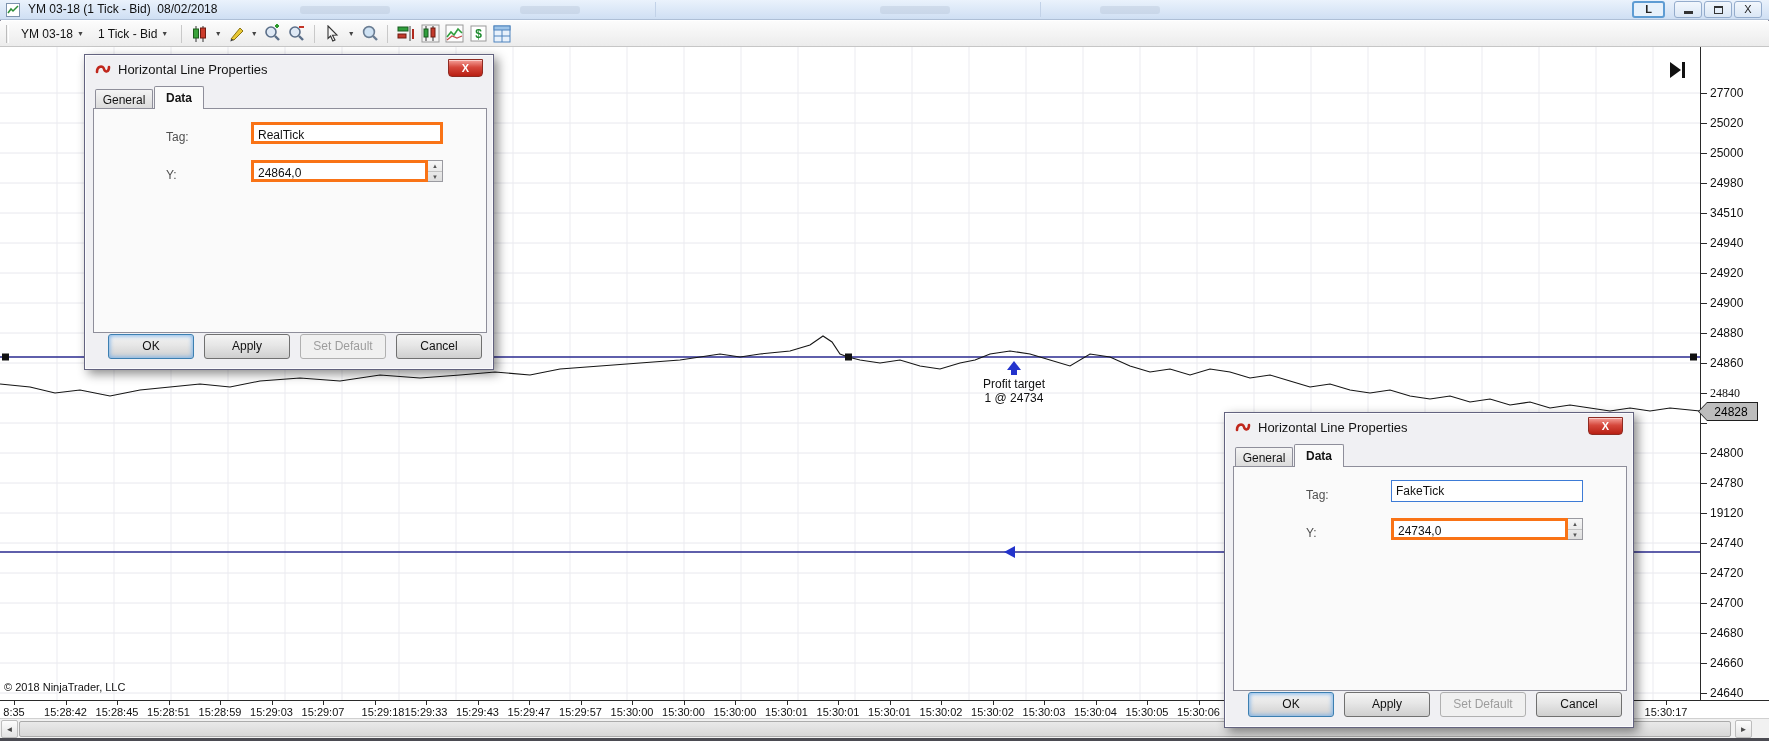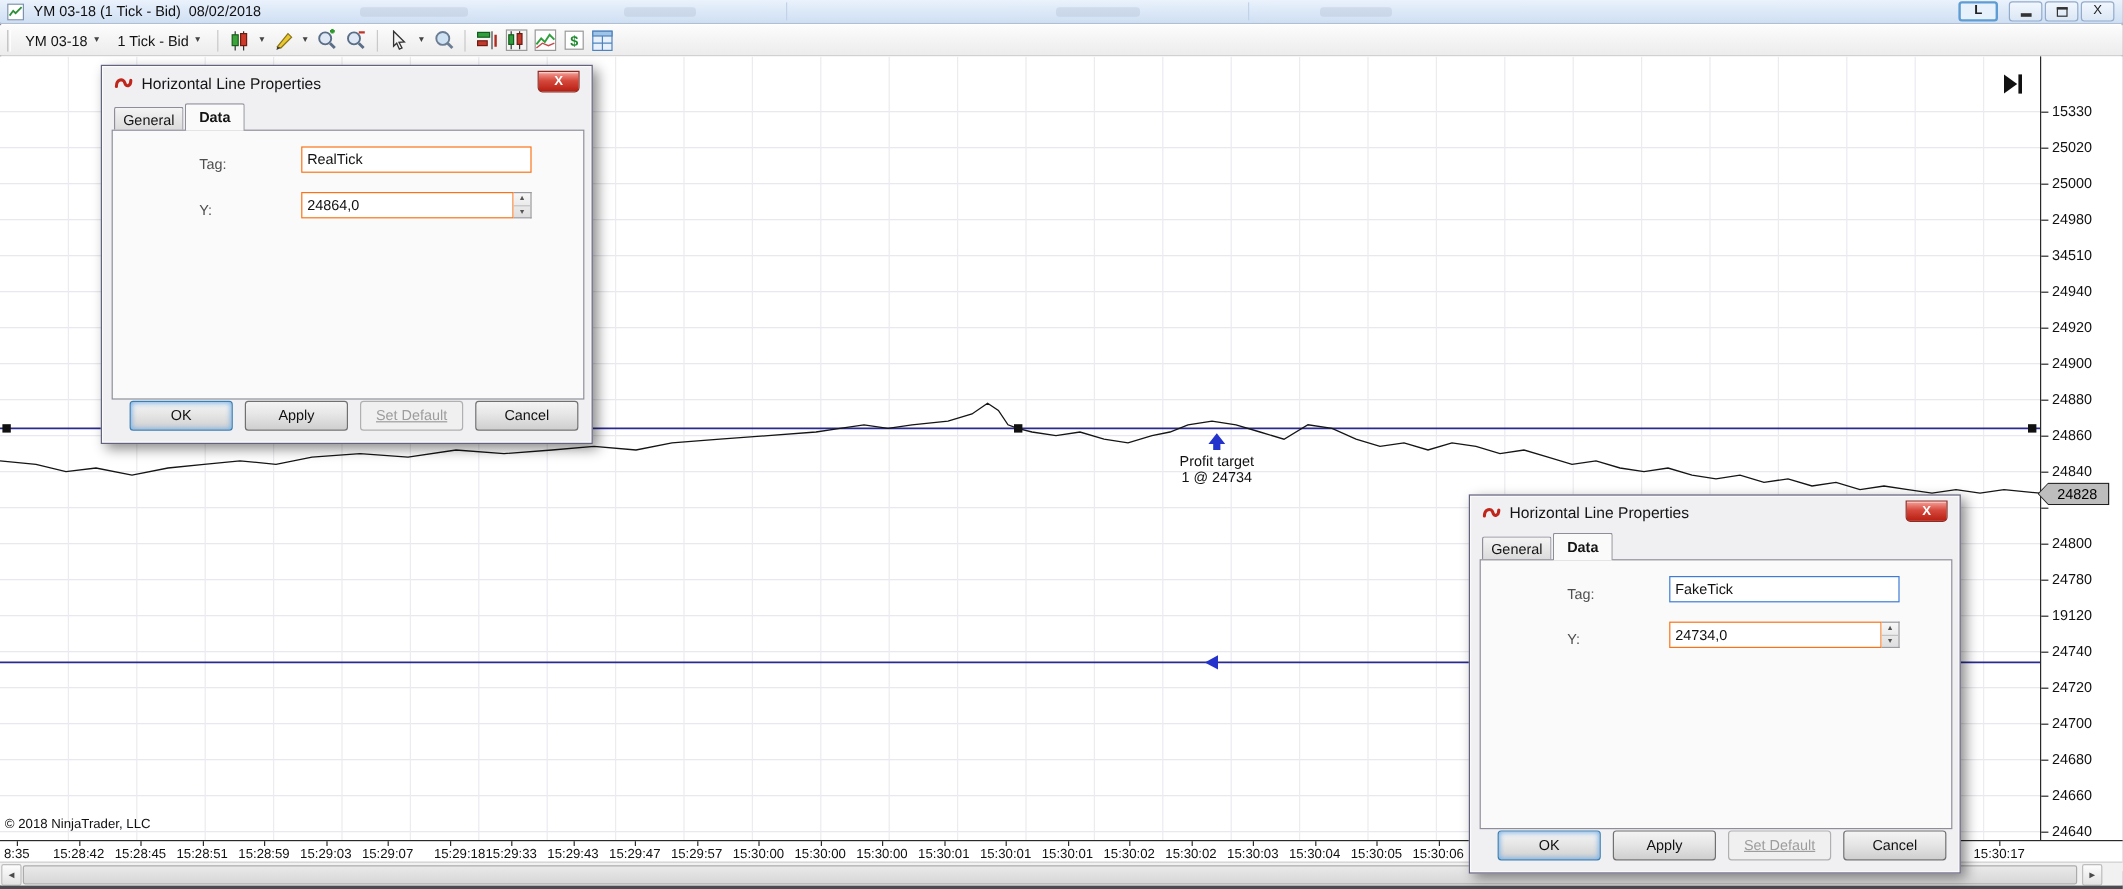--- a/index.html
+++ b/index.html
@@ -69,30 +69,30 @@
   .dlg-title .ttext { position:absolute; left:32px; top:6px; font-size:13px; color:#141414; }
   .dlg-close { position:absolute; top:3px; right:9px; width:35px; height:18px;
     background:linear-gradient(#f5a19a,#d6483c 45%,#b81f13); border:1px solid #8e2b22; border-radius:0 0 4px 4px;
     color:#fff; font-size:11px; font-weight:bold; text-align:center; line-height:16px; box-shadow:inset 0 1px 0 #fccdc8; }
   .tab { position:absolute; font-size:12px; color:#141414; text-align:center;
     background:linear-gradient(#f4f4f4,#dadada); border:1px solid #8e8e9a; border-bottom:none; border-radius:2px 2px 0 0; }
   .tab.general { left:10px; top:34px; width:58px; height:20px; line-height:20px; }
   .tab.data { left:69px; top:31px; width:50px; height:23px; line-height:23px; background:#fafafa; font-weight:bold; z-index:2; }
   .tab-page { position:absolute; left:8px; top:53px; width:394px; height:225px; background:#fafafa; border:1px solid #8e8e9a; }
   .fld-label { position:absolute; font-size:12px; color:#4f4f4f; }
-  .fld-input { position:absolute; height:22px; background:#fff; border:1px solid #f97316; font-size:12px; color:#111;
+  .fld-input { position:absolute; height:22px; background:#fff; border:3px solid #f97316; font-size:12px; color:#111;
     padding:0 4px; font-family:"Liberation Sans", sans-serif; }
   .fld-input.focused { border:1px solid #3d7bd6; }
   .spinner { position:absolute; width:15px; height:22px; border:1px solid #9a9aa0; border-left:none; background:linear-gradient(#f7f7f7,#dedede); }
   .spinner span { display:block; height:10px; font-size:6px; line-height:10px; text-align:center; color:#555; }
   .spinner span + span { border-top:1px solid #c2c2c2; }
   .dlg-btn { position:absolute; top:279px; width:86px; height:25px; font-size:12px; color:#111;
     background:linear-gradient(#f4f4f4,#e6e6e6 45%,#cfcfcf); border:1px solid #707070; border-radius:3px; text-align:center; line-height:23px; }
   .dlg-btn.default { border:1px solid #3c7fb1; box-shadow:inset 0 0 4px 1px #7eb4ea; }
-  .dlg-btn.disabled { color:#9d9d9d; border-color:#b0b0b0; background:#f0f0f0;text-decoration:underline; }
+  .dlg-btn.disabled { color:#9d9d9d; border-color:#b0b0b0; background:#f0f0f0; }
 </style>
 </head>
 <body>
 
 <div id="root">
 
   <div class="titlebar">
     <span class="appicon">
       <svg width="12" height="12" viewBox="0 0 12 12">
           <polyline points="1,9 4,5 6,7 11,2" fill="none" stroke="#2e8f3a" stroke-width="1.5"></polyline>
@@ -278,41 +278,41 @@
     <div>1 @ 24734</div>
   </div>
 
   <div class="goto-end">
     <span class="tri"></span>
     <span class="bar"></span>
   </div>
 
   <div class="price-axis" id="priceAxis">
       <div class="pa-tick" style="top: 46px;"></div>
-      <span class="pa-label" style="top: 46px;">15330</span>
+      <span class="pa-label" style="top: 46px;">27700</span>
       <div class="pa-tick" style="top: 76px;"></div>
       <span class="pa-label" style="top: 76px;">25020</span>
       <div class="pa-tick" style="top: 106px;"></div>
       <span class="pa-label" style="top: 106px;">25000</span>
       <div class="pa-tick" style="top: 136px;"></div>
       <span class="pa-label" style="top: 136px;">24980</span>
       <div class="pa-tick" style="top: 166px;"></div>
       <span class="pa-label" style="top: 166px;">34510</span>
       <div class="pa-tick" style="top: 196px;"></div>
       <span class="pa-label" style="top: 196px;">24940</span>
       <div class="pa-tick" style="top: 226px;"></div>
       <span class="pa-label" style="top: 226px;">24920</span>
       <div class="pa-tick" style="top: 256px;"></div>
       <span class="pa-label" style="top: 256px;">24900</span>
       <div class="pa-tick" style="top: 286px;"></div>
       <span class="pa-label" style="top: 286px;">24880</span>
       <div class="pa-tick" style="top: 316px;"></div>
       <span class="pa-label" style="top: 316px;">24860</span>
       <div class="pa-tick" style="top: 346px;"></div>
-      <span class="pa-label" style="top: 346px;">24840</span>
+      <span class="pa-label" style="top: 346px; font-family: Liberation Serif, serif;">24840</span>
       <div class="pa-tick" style="top: 376px;"></div>
       <span class="pa-label" style="top: 360px;">24820</span>
       <div class="pa-tick" style="top: 406px;"></div>
       <span class="pa-label" style="top: 406px;">24800</span>
       <div class="pa-tick" style="top: 436px;"></div>
       <span class="pa-label" style="top: 436px;">24780</span>
       <div class="pa-tick" style="top: 466px;"></div>
       <span class="pa-label" style="top: 466px;">19120</span>
       <div class="pa-tick" style="top: 496px;"></div>
       <span class="pa-label" style="top: 496px;">24740</span>

